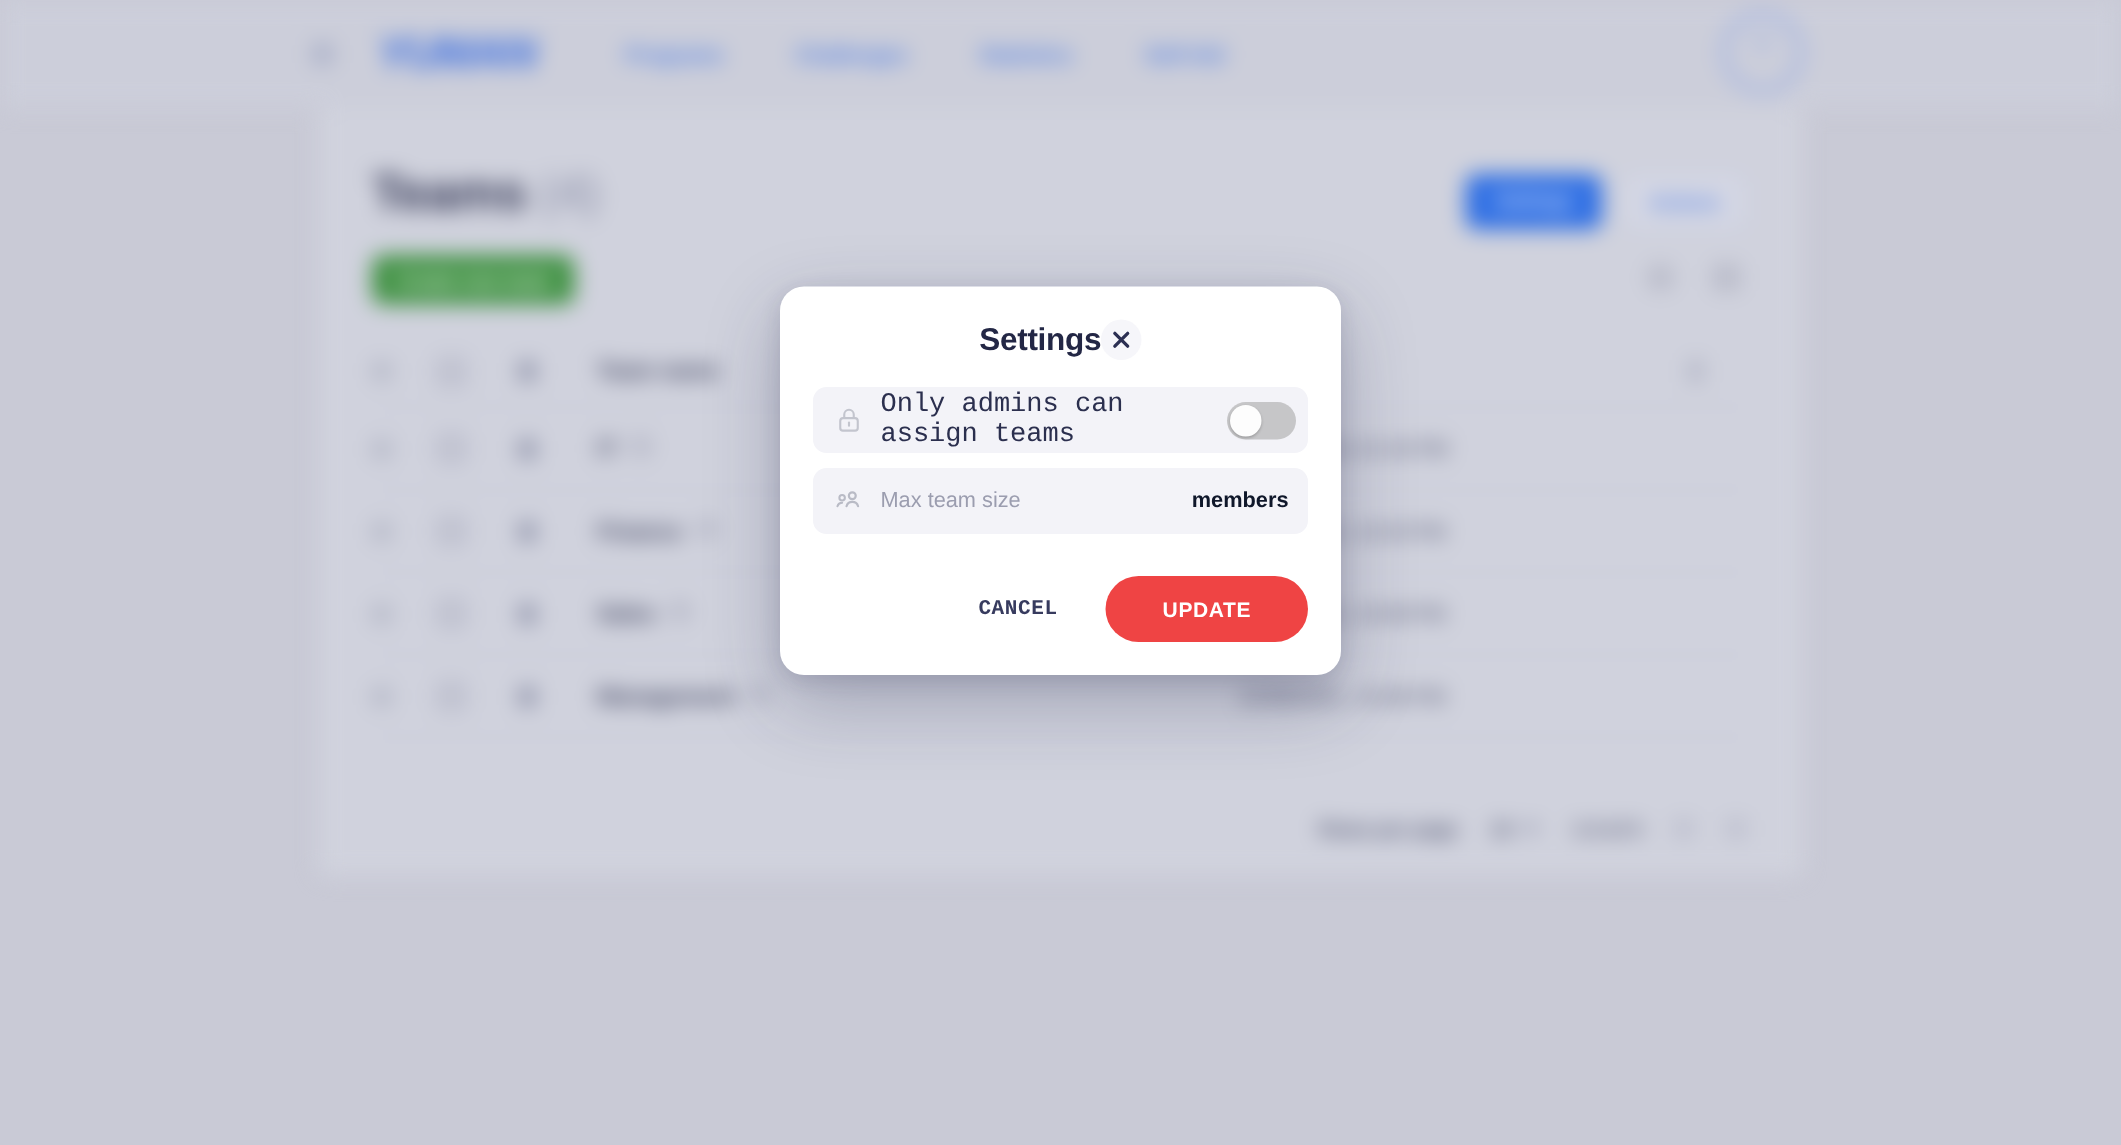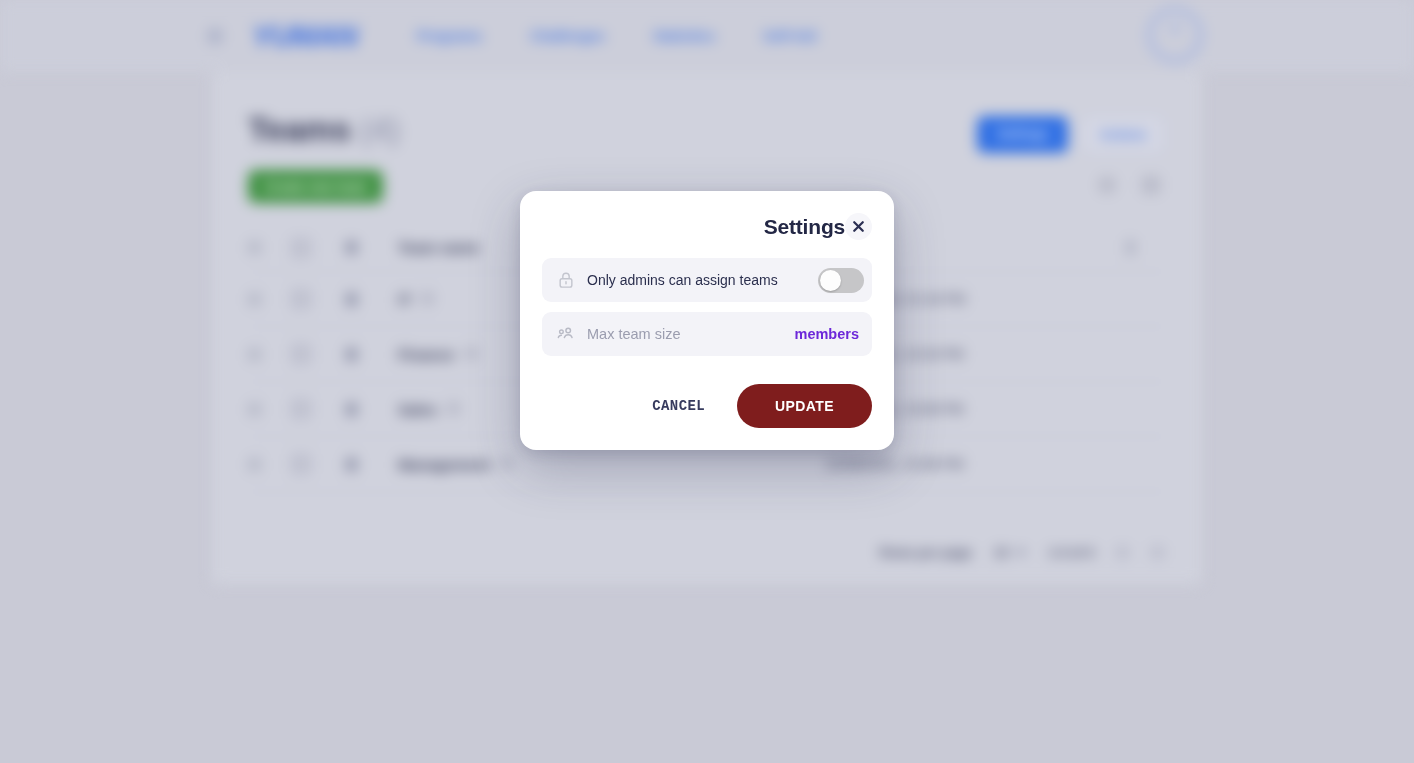--- a/index.html
+++ b/index.html
@@ -113,21 +113,21 @@
   }
   .modal {
     position: absolute; left: 520px; top: 191px;
     width: 374px;
     background: #ffffff;
     border-radius: 16px;
     box-shadow: 0 18px 50px rgba(40,44,80,.28), 0 4px 14px rgba(40,44,80,.14);
     padding: 22px 22px 22px;
   }
   .modal-header {
-    display: flex; align-items: center; justify-content: flex-end;
+    display: flex; align-items: center; justify-content: center;
     padding: 0 0 18px 0;
   }
   .modal-title {
     font-size: 21px; font-weight: bold; color: #232745; letter-spacing: -0.2px;
   }
   .close-btn {
     width: 27px; height: 27px; border-radius: 50%;
     background: #f6f6fa; border: none; cursor: pointer;
     display: flex; align-items: center; justify-content: center;
     color: #2c3053; font-size: 15px; font-weight: bold;
@@ -143,21 +143,21 @@
     margin-bottom: 10px;
     cursor: pointer;
   }
   .setting-icon {
     width: 26px; height: 26px; flex: none;
     display: flex; align-items: center; justify-content: center;
     color: #c3c5ce;
     margin-right: 8px;
   }
   .setting-label {
-    flex: 1; font-size: 14px; color: #2b2f4e; font-weight: 500;
+    flex: 1; font-size: 18px; color: #2b2f4e; font-weight: 500; font-family: Liberation Mono, monospace;
   }
   .toggle {
     width: 46px; height: 25px; border-radius: 13px;
     background: #c6c6c8; position: relative; flex: none;
     cursor: pointer; border: none; padding: 0;
   }
   .toggle .knob {
     position: absolute; top: 2px; left: 2px;
     width: 21px; height: 21px; border-radius: 50%;
     background: #fdfdfd; box-shadow: 0 1px 2px rgba(0,0,0,.22);
@@ -169,34 +169,34 @@
     height: 44px; padding: 0 13px 0 11px;
     margin-bottom: 10px;
   }
   .input-row .setting-icon { color: #b9bbc6; }
   .size-input {
     flex: 1; border: none; outline: none; background: transparent;
     font-size: 14.5px; color: #2b2f4e;
     font-family: "Liberation Sans", sans-serif;
   }
   .size-input::placeholder { color: #9b9daf; }
-  .unit { font-size: 14.5px; font-weight: bold; color: #6d28d9; }
+  .unit { font-size: 14.5px; font-weight: bold; color: #0f172a; }
 
   .modal-actions {
     display: flex; align-items: center; justify-content: flex-end;
     gap: 10px; padding-top: 18px;
   }
   .btn-cancel {
     background: none; border: none; cursor: pointer;
     padding: 13px 22px; border-radius: 24px;
     font-size: 14px; font-weight: bold; letter-spacing: .4px;
     color: #373b5e; font-family: Liberation Mono, monospace;
   }
   .btn-update {
-    background: #7f1d1d; border: none; cursor: pointer;
+    background: #ef4444; border: none; cursor: pointer;
     color: #fff; padding: 14px 38px; border-radius: 26px;
     font-size: 14px; font-weight: bold; letter-spacing: .4px;
     font-family: "Liberation Sans", sans-serif;
   }
 </style>
 </head>
 <body>
 
 <div id="app-background">
 

